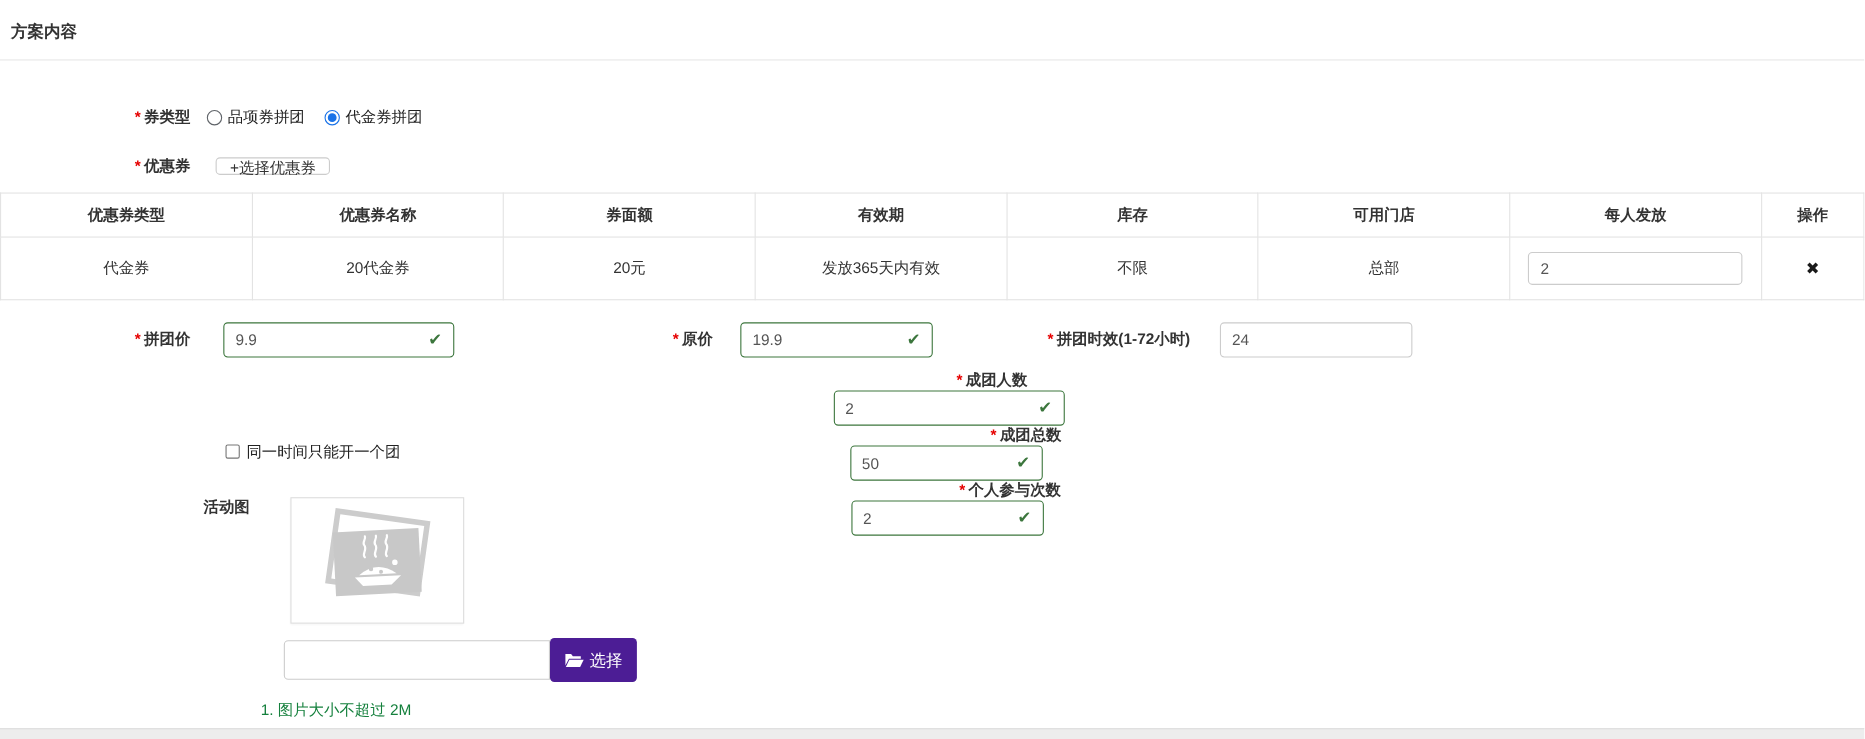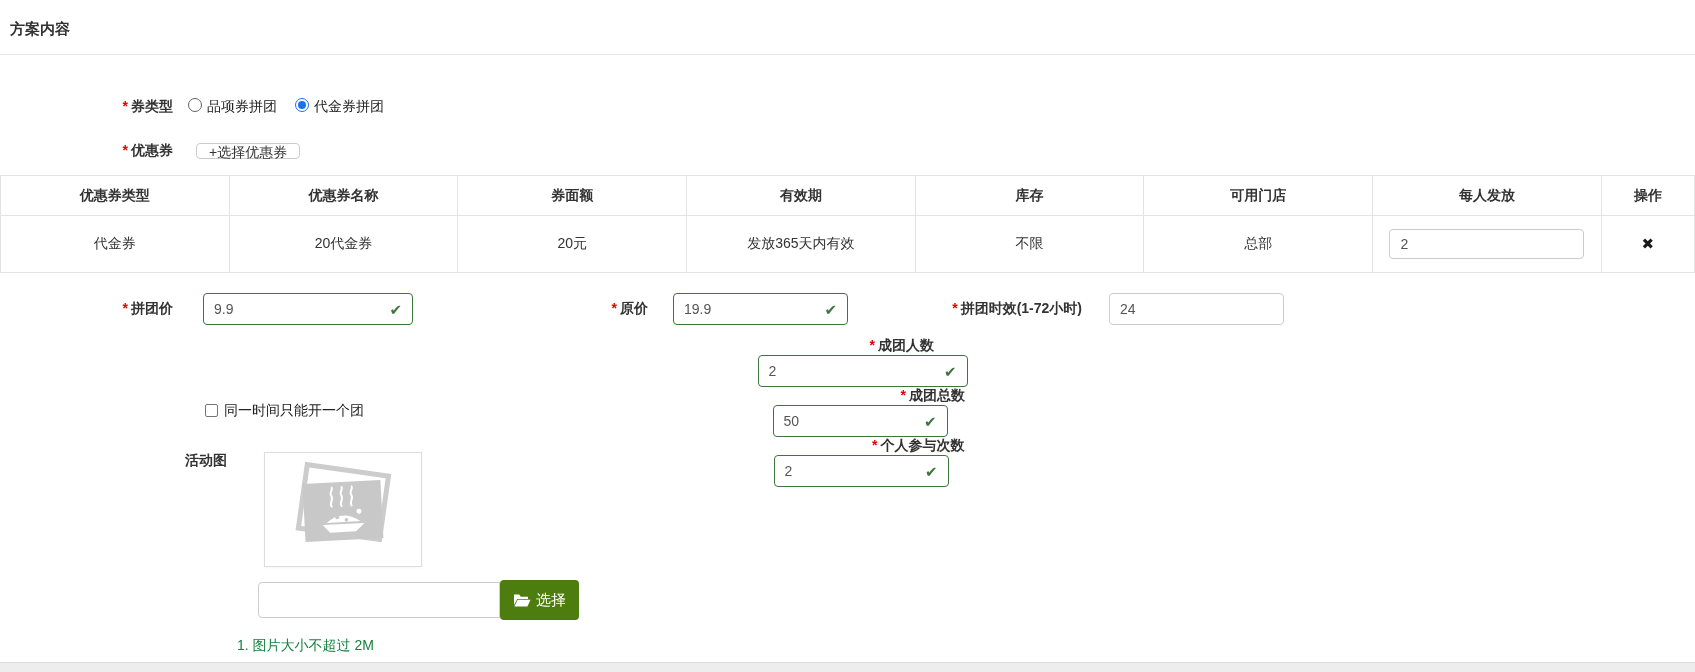--- a/index.html
+++ b/index.html
@@ -11,21 +11,21 @@
   .panel-header { height:55px; border-bottom:1px solid #e7e7e7; }
   .panel-title { padding:20px 0 0 10px; font-size:15px; font-weight:bold; color:#333; }
 
   
   .req { color:#e60000; margin-right:3px; font-weight:bold; }
   .flabel { width:173px; text-align:right; font-weight:bold; font-size:14px; color:#333; white-space:nowrap; }
 
   
   .row-coupon-type { display:flex; align-items:center; margin-top:42px; height:20px; }
   .radio-group { display:flex; align-items:center; margin-left:15px; }
-  .radio-opt { display:flex; align-items:flex-start; cursor:pointer; }
+  .radio-opt { display:flex; align-items:center; cursor:pointer; }
   .radio-opt + .radio-opt { margin-left:18px; }
   .radio { width:14px; height:14px; border-radius:50%; border:1.5px solid #5f6368; background:#fff; position:relative; flex:0 0 14px; }
   .radio.checked { border-color:#1a73e8; }
   .radio.checked::after { content:""; position:absolute; left:2px; top:2px; right:2px; bottom:2px; border-radius:50%; background:#1a73e8; }
   .radio-label { margin-left:5px; font-size:14px; color:#222; }
 
   
   .row-coupon { display:flex; align-items:center; margin-top:25px; }
   .pick-btn { margin-left:23px; height:16px; padding:0 12px; background:#fff; border:1px solid #ccc;
     border-radius:4px; font-size:14px; color:#333; cursor:pointer; font-family:inherit; }
@@ -64,21 +64,21 @@
   
   .upload-section { display:flex; margin-top:34px; }
   .upload-label { margin-left:185px; font-weight:bold; font-size:14px; padding-top:0; }
   .img-box { margin-left:37px; width:158px; height:115px; border:1px solid #ddd; background:#fff;
     display:flex; align-items:center; justify-content:center; box-shadow:0 1px 2px rgba(0,0,0,0.04); }
 
   
   .file-row { display:flex; align-items:center; margin-top:13px; margin-left:258px; height:40px; }
   .file-input { width:242px; height:36px; border:1px solid #ccc; border-radius:4px 0 0 4px;
     padding:0 10px; font-size:14px; color:#555; background:#fff; font-family:inherit; }
-  .choose-btn { height:40px; padding:0 13px; margin-left:0; background:#4d7c0f; color:#fff; border:none;
+  .choose-btn { height:40px; padding:0 13px; margin-left:0; background:#4c1d95; color:#fff; border:none;
     border-radius:4px; font-size:15px; display:flex; align-items:center; gap:5px; cursor:pointer; font-family:inherit; }
 
   .caption { margin-top:17px; margin-left:237px; font-size:14px; color:#15803d; }
 
   .footer-strip { position:absolute; left:0; right:0; bottom:0; height:10px; background:#ededed; border-top:1px solid #dcdcdc; }
 </style>
 </head>
 <body>
 
 <div class="page">

